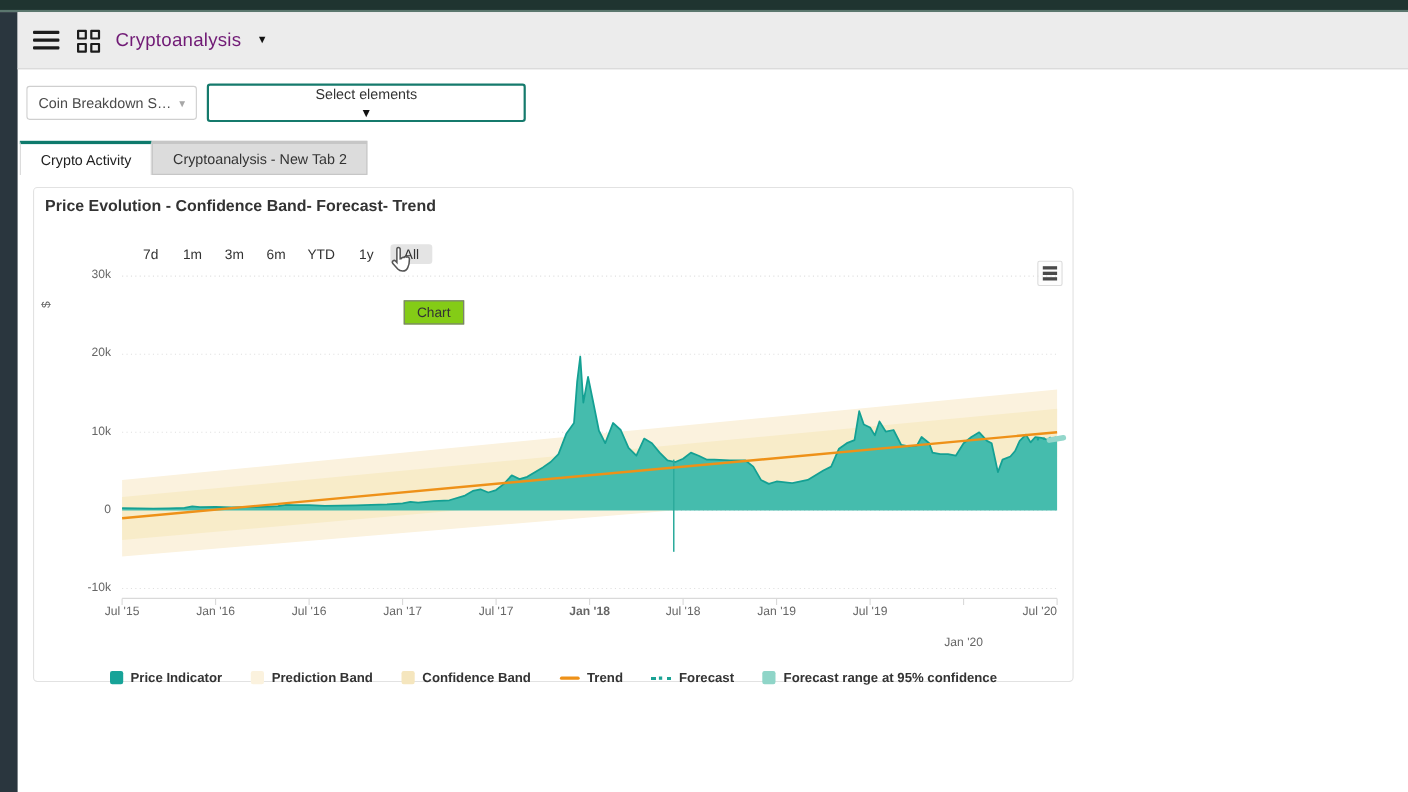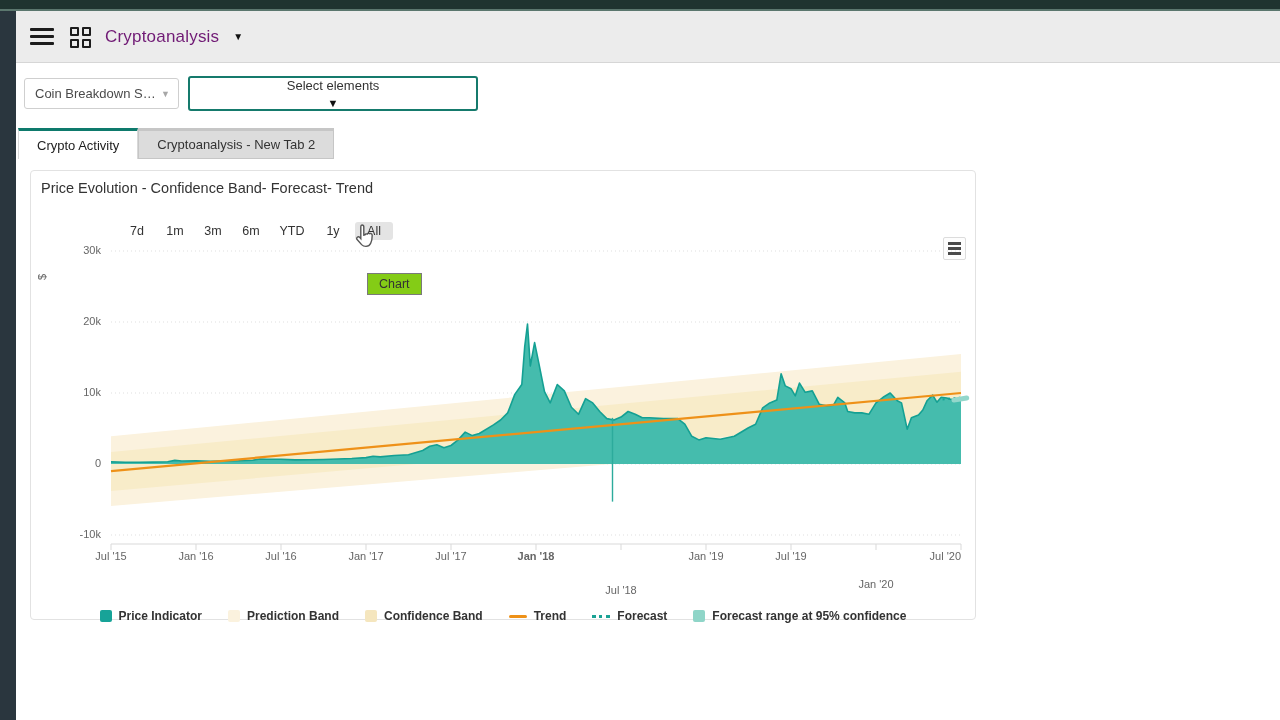--- a/index.html
+++ b/index.html
@@ -26,21 +26,21 @@
   .dd-select .car { font-size:11px; color:#111; }
 
   
   .tabs { position:absolute; left:18px; top:128px; height:31px; display:flex; }
   .tab { height:31px; display:flex; align-items:center; padding:0 18px; font-size:13px; cursor:pointer; }
   .tab.active { background:#fff; color:#222; border-top:3px solid #0e7a6c; border-left:1px solid #d8d8d8; border-right:1px solid #d8d8d8; }
   .tab.inactive { background:#dcdcdc; color:#333; border:1px solid #c6c6c6; border-top:3px solid #c6c6c6; }
 
   
   .card { position:absolute; left:30px; top:170px; width:946px; height:450px; background:#fff; border:1px solid #e2e2e2; border-radius:4px; }
-  .card-title { position:absolute; left:10px; top:9px; font-size:14.5px; font-weight:400; color:#333; }
+  .card-title { position:absolute; left:10px; top:9px; font-size:14.5px; font-weight:700; color:#333; }
 
   .rangerow { position:absolute; left:90px; top:51px; display:flex; align-items:center; }
   .rbtn { font-size:12.5px; color:#333; padding:2px 0; width:32px; text-align:center; margin-right:6px; border-radius:3px; cursor:pointer; }
   .rbtn.wide { width:38px; }
   .rbtn.hovered { background:#e4e4e4; }
 
   .exportbtn { position:absolute; left:912px; top:66px; width:23px; height:23px; background:#fdfdfd; border:1px solid #dcdcdc; border-radius:2px; display:flex; flex-direction:column; justify-content:center; gap:2px; padding:0 4px; cursor:pointer; }
   .exportbtn div { height:3px; background:#4a4a4a; }
 
   .ylab { position:absolute; left:10px; width:60px; text-align:right; font-size:11px; color:#666; }
@@ -155,21 +155,21 @@
         <div class="ylab" style="top: 286px;">0</div>
         <div class="ylab" style="top: 357px;">-10k</div>
       </div>
     <div id="xlabels">
         <div class="xlab" style="left: 50px; top: 379px;">Jul '15</div>
         <div class="xlab" style="left: 135px; top: 379px;">Jan '16</div>
         <div class="xlab" style="left: 220px; top: 379px;">Jul '16</div>
         <div class="xlab" style="left: 305px; top: 379px;">Jan '17</div>
         <div class="xlab" style="left: 390px; top: 379px;">Jul '17</div>
         <div class="xlab" style="left: 475px; top: 379px; font-weight: bold;">Jan '18</div>
-        <div class="xlab" style="left: 560px; top: 379px; margin-top: 34px;">Jul '18</div>
+        <div class="xlab" style="left: 560px; top: 379px;">Jul '18</div>
         <div class="xlab" style="left: 645px; top: 379px;">Jan '19</div>
         <div class="xlab" style="left: 730px; top: 379px;">Jul '19</div>
         <div class="xlab" style="left: 815px; top: 379px; margin-top: 28px;">Jan '20</div>
         <div class="xlab" style="text-align: right; width: 62px; left: 868px; top: 379px;">Jul '20</div>
       </div>
 
     <div class="legend" id="legend">
         <div class="litem">
           <span class="sw-square" style="background: rgb(23, 163, 152);"></span>
           <span class="txt">Price Indicator</span>

